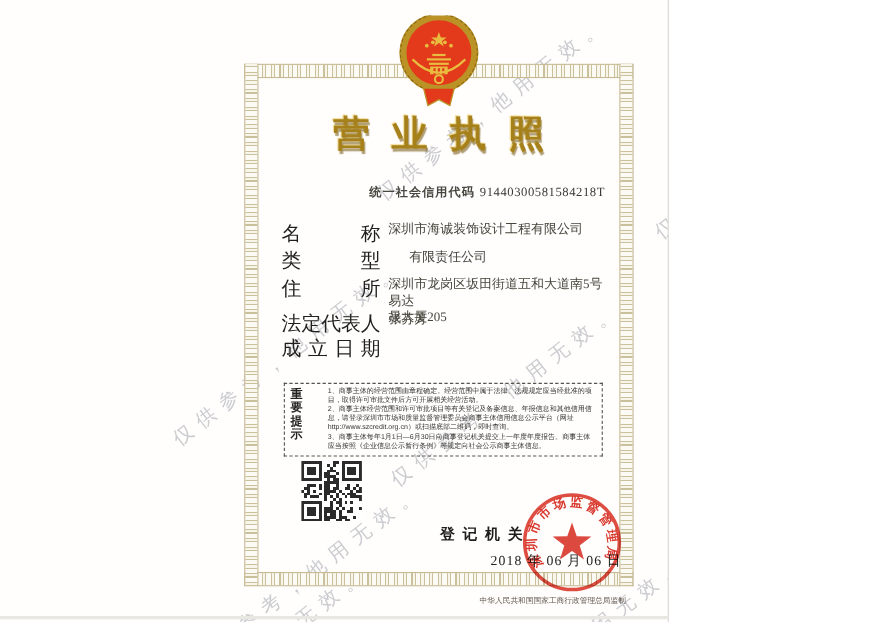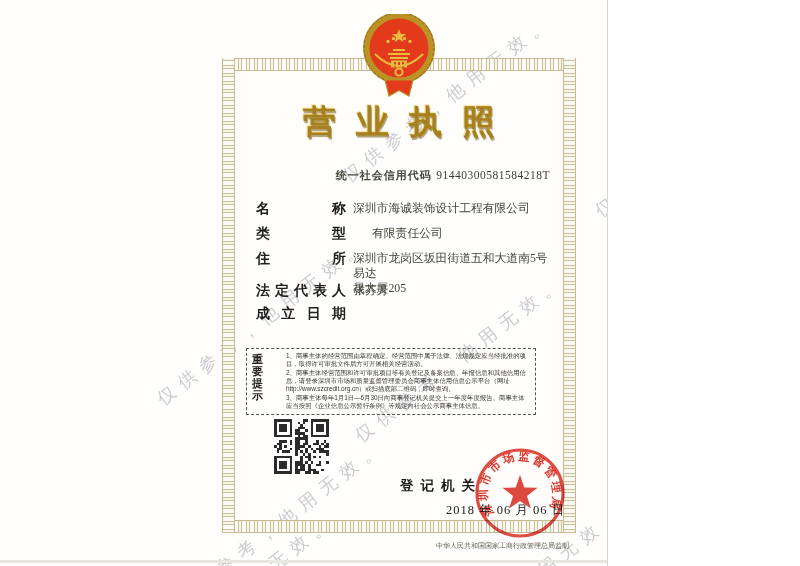--- a/index.html
+++ b/index.html
@@ -25,26 +25,26 @@
 
   .title{position:absolute;left:222px;top:100px;width:354px;text-align:center;
          font-family:"Liberation Serif", serif;font-weight:bold;font-size:33px;
          letter-spacing:20px;text-indent:20px;color:#a6811b;
          text-shadow:1px 2px 1px rgba(110,78,8,.55), -1px -1px 1px rgba(236,210,122,.9);}
 
   .code-row{position:absolute;left:300px;top:165px;width:250px;text-align:right;color:#3c3c38;}
   .code-row .lbl{font-weight:bold;font-size:11px;letter-spacing:1px;color:#474740;}
   .code-row .val{font-family:"Liberation Serif", serif;font-size:11.5px;letter-spacing:.5px;color:#3a3a34;}
 
-  .fld-label{position:absolute;left:256px;width:90px;font-weight:bold;font-size:14px;
+  .fld-label{position:absolute;left:256px;width:90px;font-weight:normal;font-size:18px;
              color:#1f1f1d;text-align:justify;text-align-last:justify;}
   .fld-value{position:absolute;left:353px;width:205px;font-family:"Liberation Serif", serif;
              font-size:11.8px;line-height:15px;color:#45453c;white-space:pre-line;}
 
-  .notice{position:absolute;left:246px;top:348px;width:290px;box-sizing:border-box;
+  .notice{position:absolute;left:258px;top:348px;width:290px;box-sizing:border-box;
           border:1px dashed #55544e;padding:3px 6px 3px 5px;display:flex;gap:21px;}
   .notice-label{width:13px;font-size:11px;line-height:12px;font-weight:bold;color:#22221f;
                 word-break:break-all;flex:none;padding-top:1px;}
   .notice-items{font-size:6.4px;line-height:1.25;color:#33332e;}
   .notice-items div{margin-bottom:1px;}
 
   .qr{position:absolute;left:274px;top:419px;width:55px;height:55px;}
 
   .registrar{position:absolute;left:400px;top:477px;font-weight:bold;font-size:13.5px;
              letter-spacing:7px;color:#1d1d1b;}

